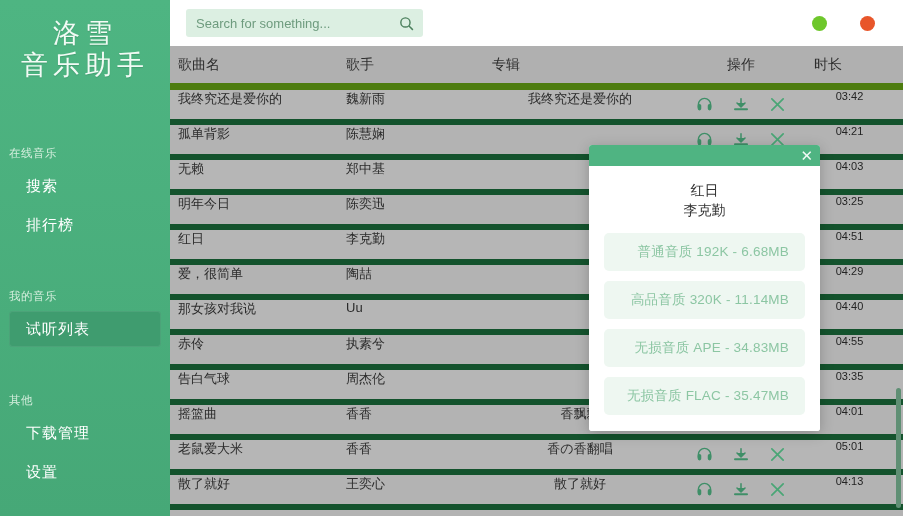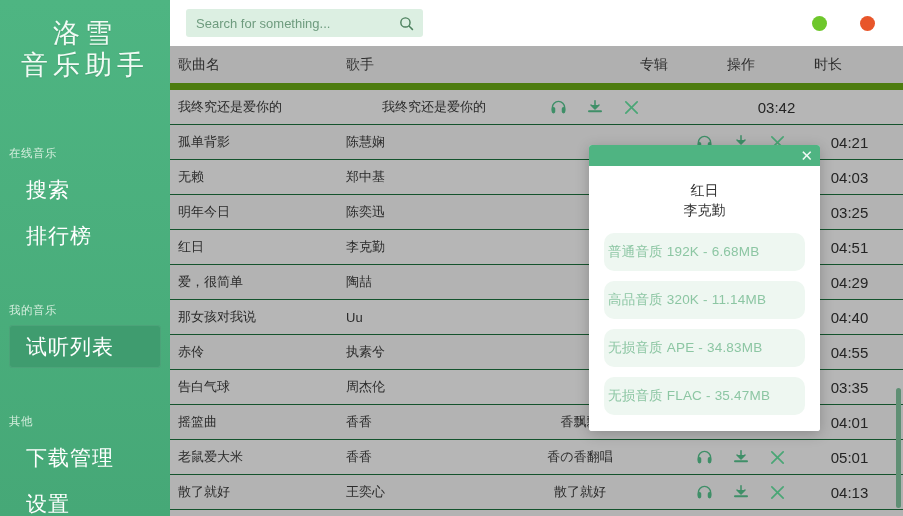--- a/index.html
+++ b/index.html
@@ -41,21 +41,21 @@
   .brand .l2 { display:block; }
 
   .nav-group-label {
     font-size: 11.5px;
     color: #d4eedd;
     padding: 6px 0 4px 9px;
     letter-spacing: .5px;
     margin-top: 40px;
   }
   .nav-item {
-    font-size: 21px;
+    font-size: 15px;
     color: #ffffff;
     padding: 9px 0 9px 17px;
     margin: 3px 9px;
     border-radius: 4px;
     line-height: 1.2;
     letter-spacing: 1px;
     cursor: pointer;
   }
   .nav-item.active {
     background: #3f9c6f;
@@ -132,37 +132,36 @@
   
   #tbody-wrap {
     flex: 1 1 auto;
     position: relative;
     overflow: hidden;
     background: #b3b3b3;
   }
   .row {
     height: 35px;
     display: flex;
-    align-items: center;
     font-size: 13px;
     color: #2b2b2b;
-    border-bottom: 1px solid #14532d;
+    border-bottom: 6px solid #14532d;
     background: #b3b3b3;
   }
   .row:nth-child(odd) { background: #b6b6b6; }
 
   .c-title  { width: 176px; padding-left: 8px; white-space: nowrap; overflow: hidden; }
   .c-artist { width: 146px; white-space: nowrap; overflow: hidden; }
   .c-album  { width: 176px; text-align: center; white-space: nowrap; overflow: hidden; }
   .c-ops    { width: 146px; display: flex; align-items: center; justify-content: center; gap: 20px; }
-  .c-dur    { flex: 1 1 auto; text-align: center; padding-right: 18px; font-size: 15px; color: #242424; }
+  .c-dur    { flex: 1 1 auto; text-align: center; padding-right: 18px; font-size: 11px; color: #242424; }
 
   .hc-title  { width: 176px; padding-left: 8px; }
   .hc-artist { width: 146px; }
-  .hc-album  { width: 176px; text-align: right; }
+  .hc-album  { width: 176px; text-align: left; }
   .hc-ops    { width: 146px; text-align: center; }
   .hc-dur    { flex: 1 1 auto; padding-right: 18px; }
 
   .op { cursor: pointer; line-height: 0; }
   .op svg { display: block; }
 
   
   #scroll-track {
     position: absolute;
     right: 2px; top: 0; bottom: 0;
@@ -215,24 +214,24 @@
   .modal-artist {
     text-align: center;
     font-size: 14px;
     color: #333333;
     line-height: 1.45;
     margin-bottom: 12px;
   }
   .quality-btn {
     background: #eef7f1;
     color: #8cc6a3;
-    text-align: left;
+    text-align: right;
     font-size: 13.5px;
-    padding: 10px 4px;
-    border-radius: 10px;
+    padding: 10px 16px;
+    border-radius: 5px;
     margin-bottom: 10px;
     cursor: pointer;
     letter-spacing: .2px;
   }
   .quality-btn:last-child { margin-bottom: 0; }
 </style>
 </head>
 <body>
 
 <div id="app">
@@ -284,20 +283,21 @@
       <div class="hc-artist">歌手</div>
       <div class="hc-album">专辑</div>
       <div class="hc-ops">操作</div>
       <div class="hc-dur">时长</div>
     </div>
 
     <div id="tbody-wrap">
       <div id="tbody">
           <div class="row">
             <div class="c-title">我终究还是爱你的</div>
+            <div class="c-artist">魏新雨</div>
             <div class="c-album">我终究还是爱你的</div>
             <div class="c-ops">
               <span class="op">
                 <svg width="17" height="15" viewBox="0 0 24 22" fill="none" stroke="#3f8f68" stroke-width="2.1" stroke-linecap="round">
                   <path d="M3 15 V11 a9 9 0 0 1 18 0 v4"></path>
                   <path d="M3 13 v4 a1.6 1.6 0 0 0 3.2 0 v-4 a1.6 1.6 0 0 0 -3.2 0 z" fill="#3f8f68"></path>
                   <path d="M17.8 13 v4 a1.6 1.6 0 0 0 3.2 0 v-4 a1.6 1.6 0 0 0 -3.2 0 z" fill="#3f8f68"></path>
                 </svg>
               </span>
               <span class="op">

